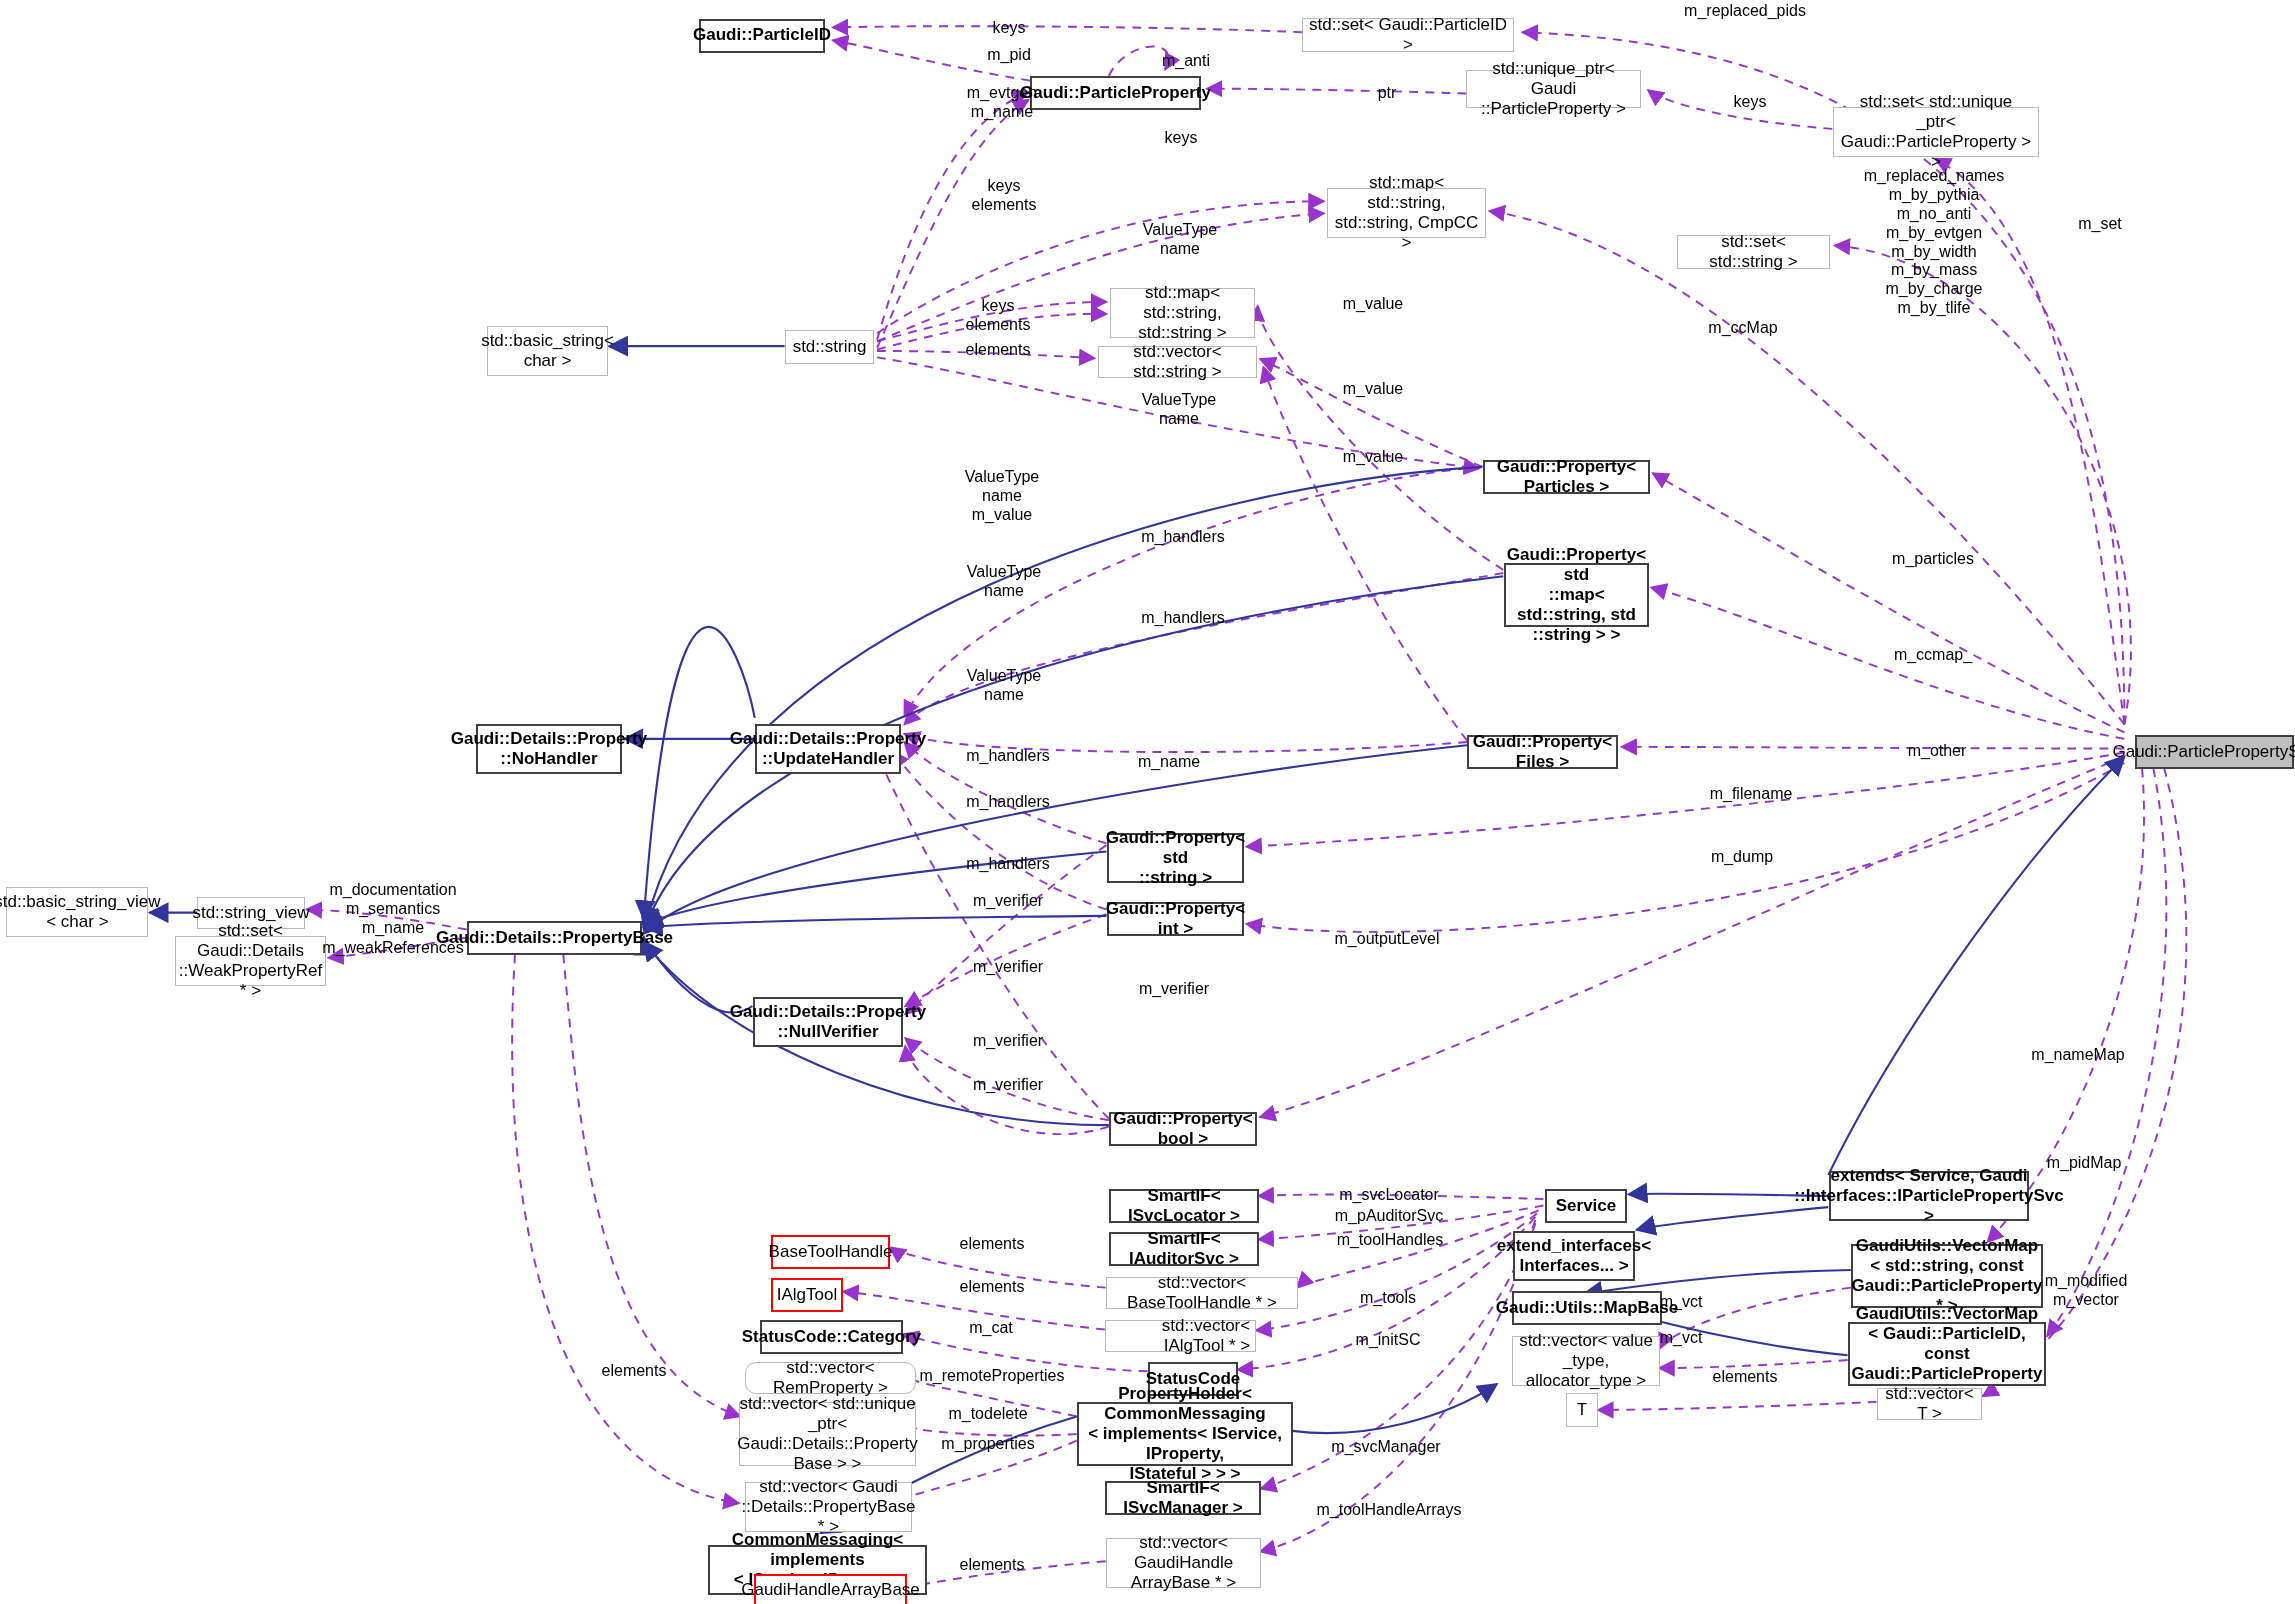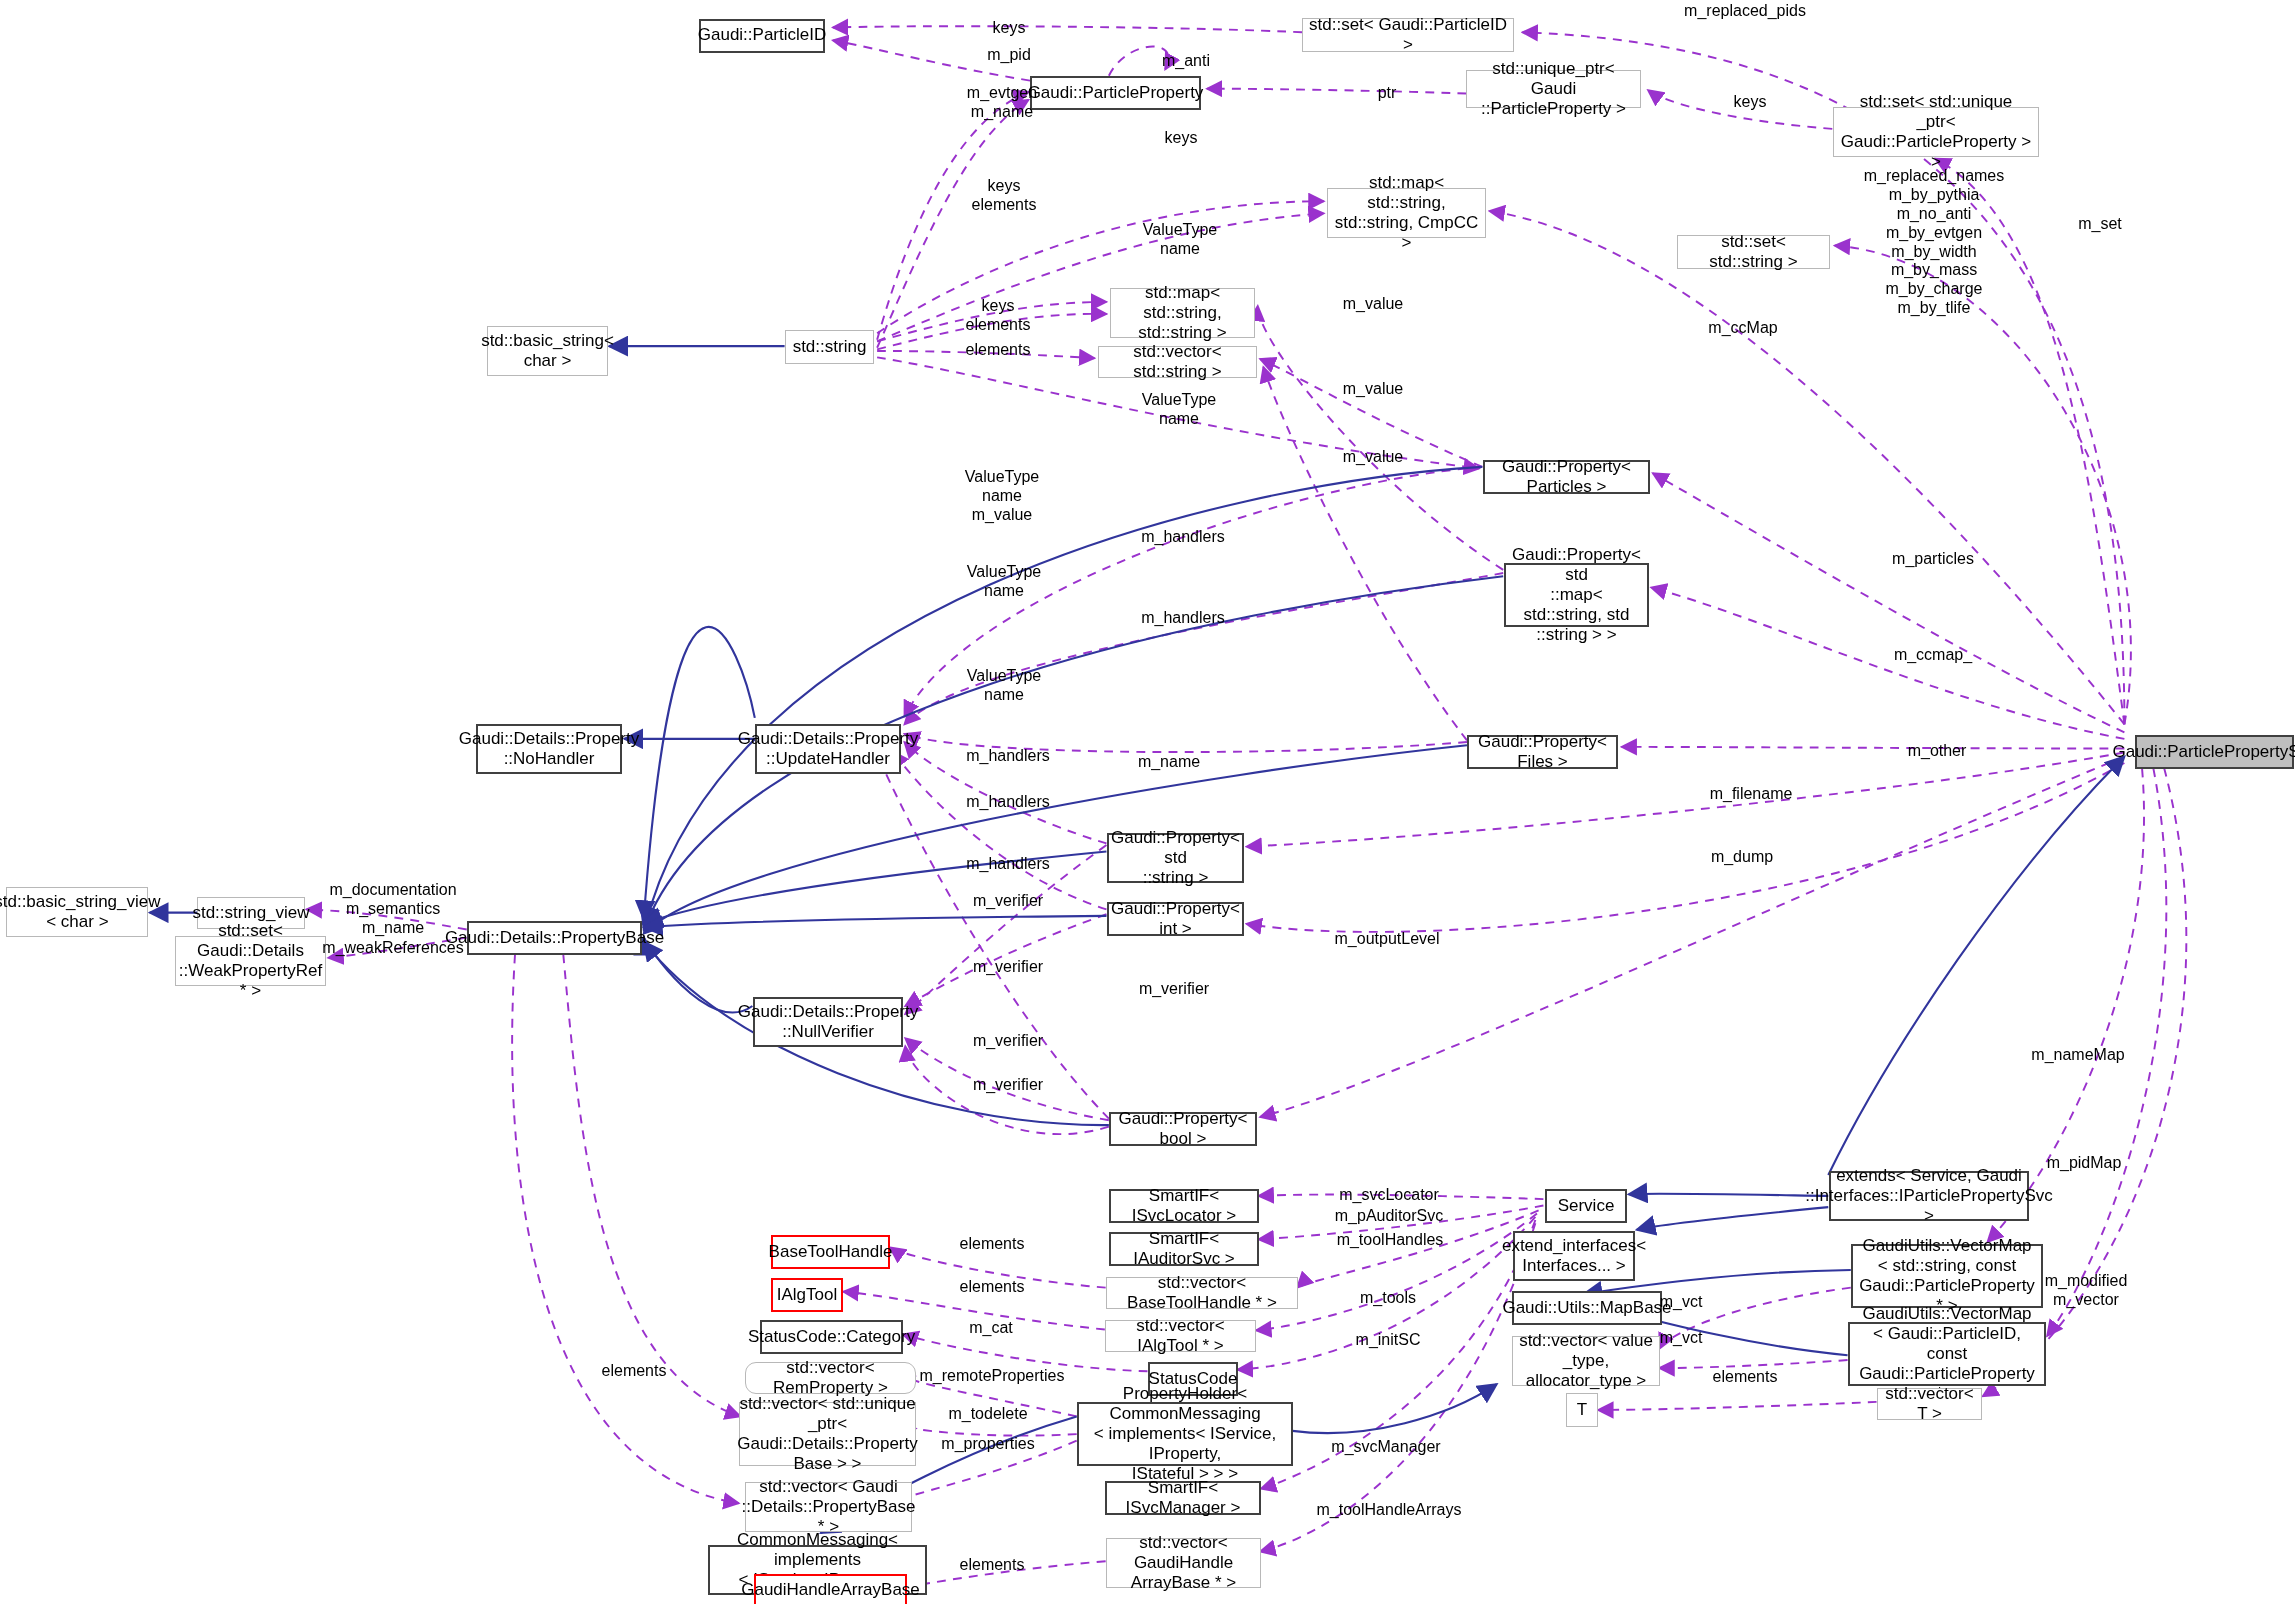--- a/index.html
+++ b/index.html
@@ -33,21 +33,21 @@
     line-height: 1.18;
     background: #ffffff;
     color: #000000;
     font-size: 17px;
     padding: 1.6px 4.8px;
     white-space: pre-line;
     z-index: 5;
   }
   
   .n-thin   { border: 1.3px solid #b8b8b8; }
-  .n-bold   { border: 2.1px solid #404040; }
+  .n-bold   { border: 2.1px solid #404040; font-weight: bold; }
   .n-red    { border: 2.1px solid #ff0000; }
   .n-focus  { border: 2.1px solid #404040; background: #bfbfbf; }
 
   .elabel {
     position: absolute;
     color: #000000;
     font-size: 16px;
     line-height: 1.18;
     text-align: center;
     white-space: pre-line;
@@ -233,21 +233,21 @@
     <div class="node n-bold" style="left: 1851px; top: 1244px; width: 192px; height: 64px;">GaudiUtils::VectorMap
 &lt; std::string, const
  Gaudi::ParticleProperty * &gt;</div>
     <div class="node n-red" style="left: 771px; top: 1278px; width: 72px; height: 34px;">IAlgTool</div>
     <div class="node n-thin" style="left: 1106px; top: 1277px; width: 192px; height: 32px;">std::vector&lt; BaseToolHandle * &gt;</div>
     <div class="node n-bold" style="left: 1512px; top: 1291px; width: 150px; height: 34px;">Gaudi::Utils::MapBase</div>
     <div class="node n-bold" style="left: 1848px; top: 1322px; width: 198px; height: 64px;">GaudiUtils::VectorMap
 &lt; Gaudi::ParticleID,
  const Gaudi::ParticleProperty * &gt;</div>
     <div class="node n-bold" style="left: 760px; top: 1320px; width: 143px; height: 34px;">StatusCode::Category</div>
-    <div class="node n-thin" style="left: 1105px; top: 1320px; width: 151px; height: 32px;">std::vector&lt; IAlgTool * &gt;</div>
+    <div class="node n-thin" style="left: 1105px; top: 1320px; width: 151px; height: 32px; text-align: right;">std::vector&lt; IAlgTool * &gt;</div>
     <div class="node n-thin" style="left: 1512px; top: 1336px; width: 148px; height: 50px;">std::vector&lt; value
 _type, allocator_type &gt;</div>
     <div class="node n-thin" style="left: 745px; top: 1362px; width: 171px; height: 32px; border-radius: 11px;">std::vector&lt; RemProperty &gt;</div>
     <div class="node n-bold" style="left: 1148px; top: 1362px; width: 90px; height: 34px;">StatusCode</div>
     <div class="node n-thin" style="left: 1566px; top: 1393px; width: 32px; height: 34px;">T</div>
     <div class="node n-thin" style="left: 1877px; top: 1388px; width: 105px; height: 32px;">std::vector&lt; T &gt;</div>
     <div class="node n-thin" style="left: 739px; top: 1402px; width: 177px; height: 64px;">std::vector&lt; std::unique
 _ptr&lt; Gaudi::Details::Property
 Base &gt; &gt;</div>
     <div class="node n-bold" style="left: 1077px; top: 1402px; width: 216px; height: 64px;">PropertyHolder&lt; CommonMessaging

